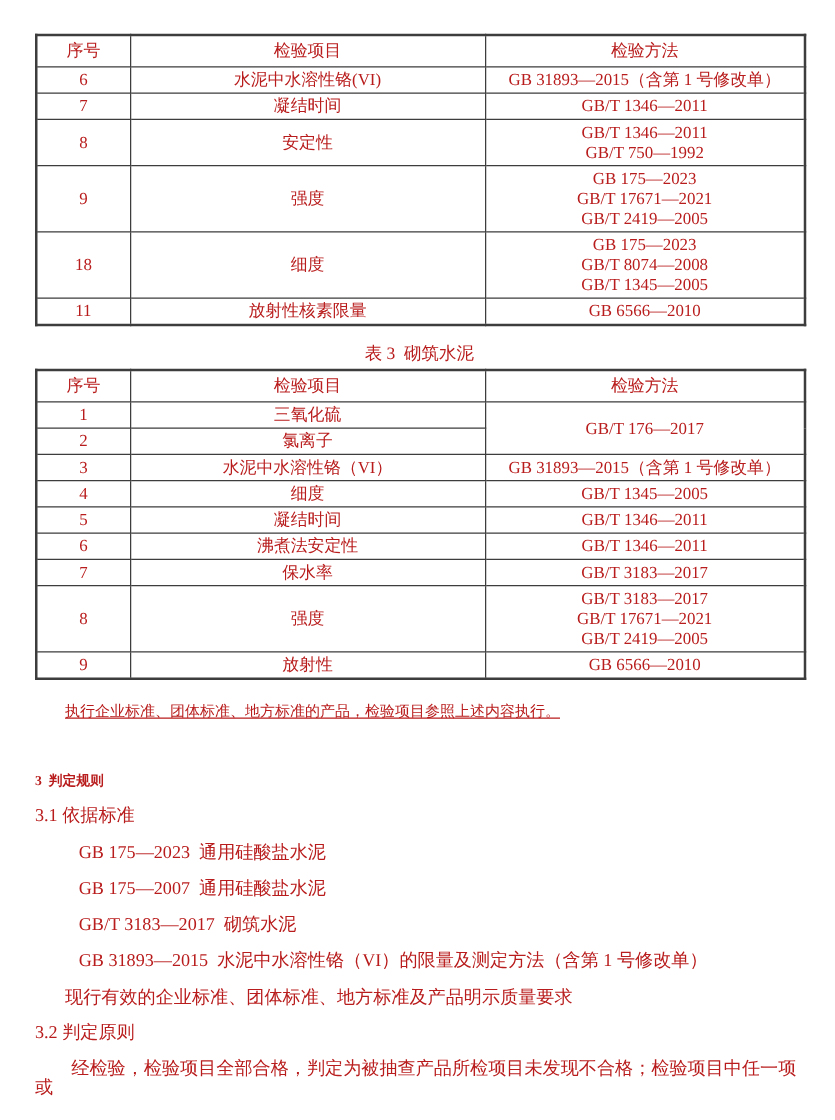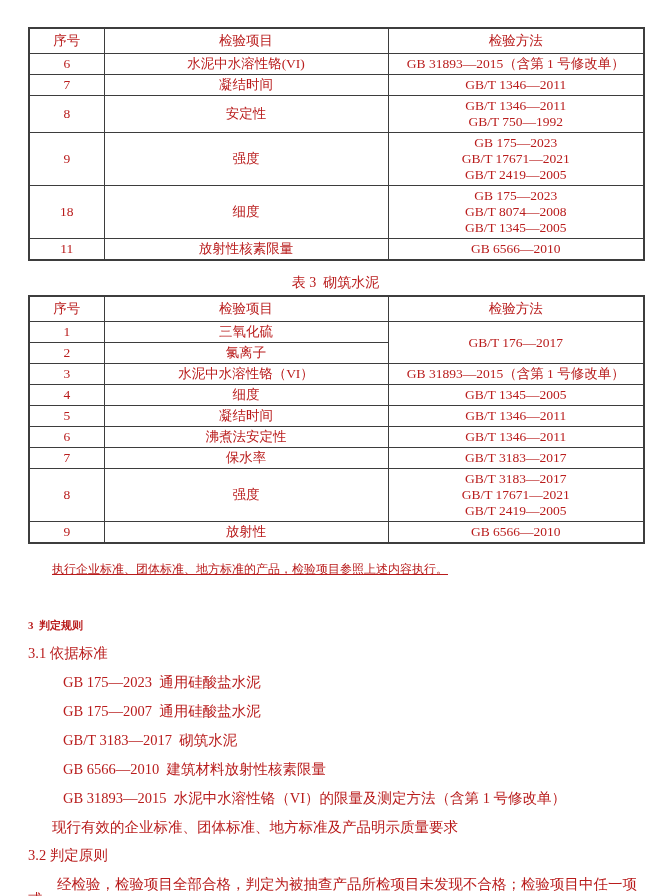--- a/index.html
+++ b/index.html
@@ -233,21 +233,20 @@
     </table>
 
     <p class="para">执行企业标准、团体标准、地方标准的产品，检验项目参照上述内容执行。</p>
 
     <div class="sec-heading">3  判定规则</div>
     <div class="sec-sub">3.1 依据标准</div>
 
     <div class="std-item">GB 175—2023  通用硅酸盐水泥</div>
     <div class="std-item">GB 175—2007  通用硅酸盐水泥</div>
     <div class="std-item">GB/T 3183—2017  砌筑水泥</div>
-    <div class="std-item">GB 6566—2010  建筑材料放射性核素限量</div>
     <div class="std-item">GB 31893—2015  水泥中水溶性铬（VI）的限量及测定方法（含第 1 号修改单）</div>
 
     <div class="note-line">现行有效的企业标准、团体标准、地方标准及产品明示质量要求</div>
 
     <div class="sec-sub">3.2 判定原则</div>
     <p class="principle-para">经检验，检验项目全部合格，判定为被抽查产品所检项目未发现不合格；检验项目中任一项或</p>
 
   </div>
 </div>
 

